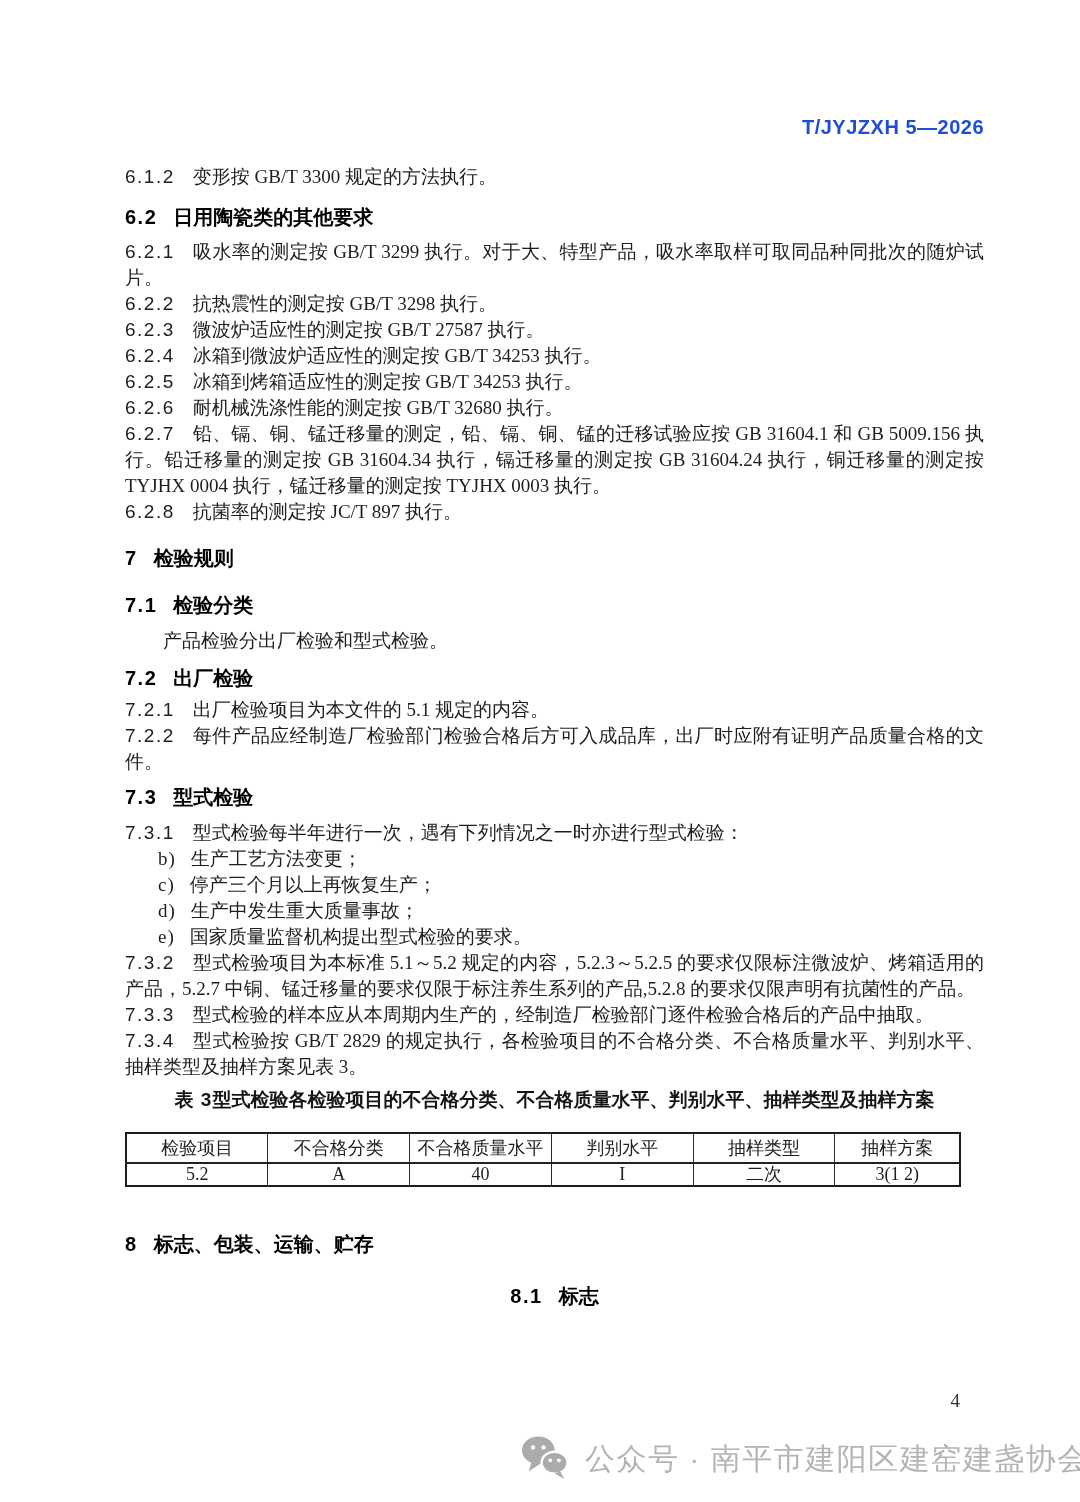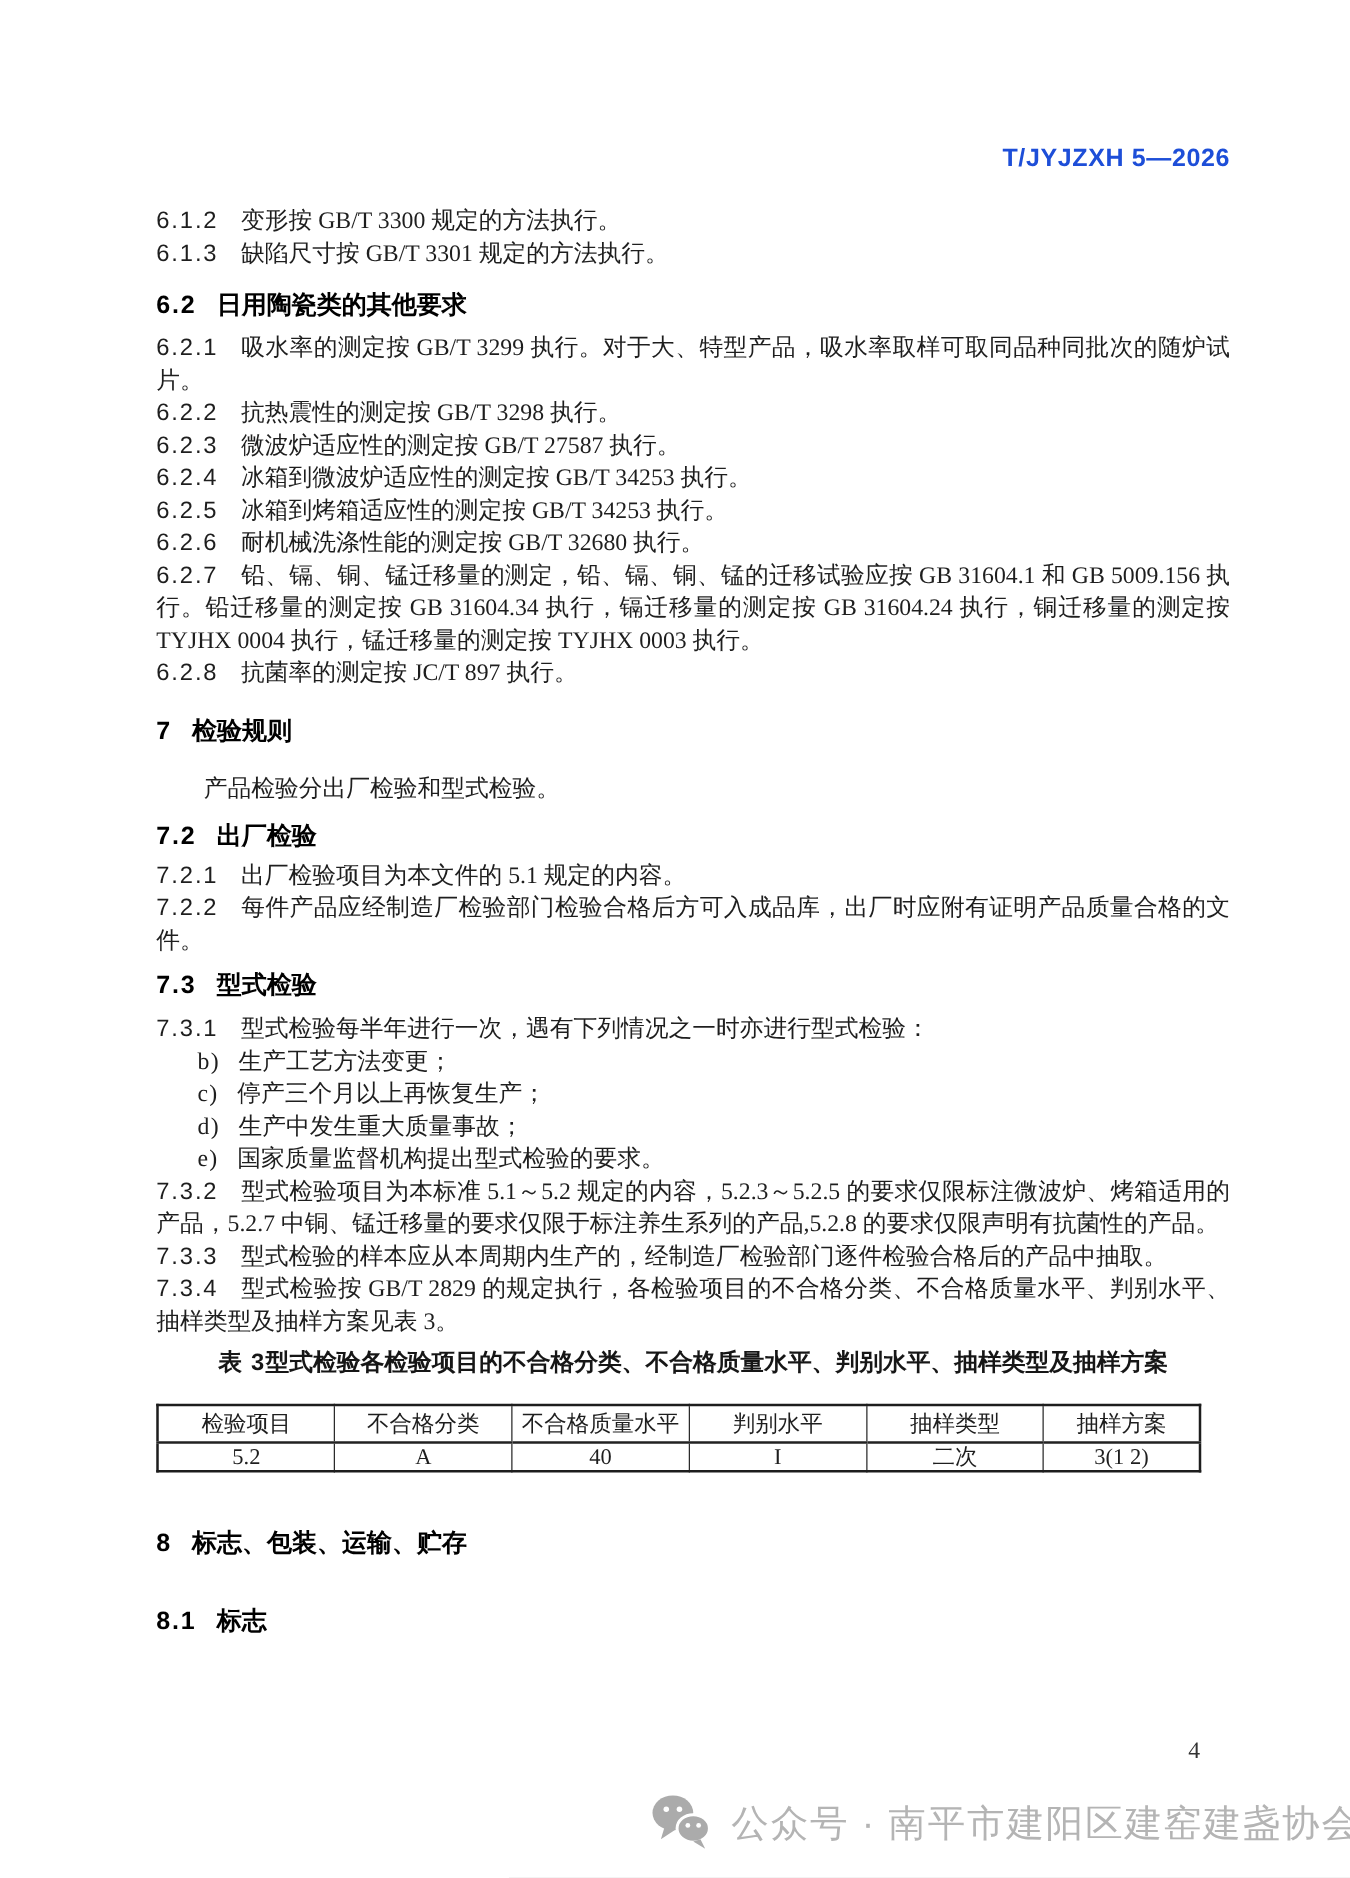--- a/index.html
+++ b/index.html
@@ -48,21 +48,21 @@
     color:#000000;
   }
   .hnum { letter-spacing:1.5px; margin-right:16px; }
 
   .h62  { margin-top:14px; margin-bottom:8px; }
   .h7   { margin-top:20px; margin-bottom:20px; }
   .h71  { margin-bottom:9px; }
   .h72  { margin-top:11px; margin-bottom:5px; }
   .h73  { margin-top:9px;  margin-bottom:9px; }
   .h8   { margin-top:44px; }
-  .h81  { margin-top:35px; }
+  .h81  { margin-top:25px;text-align:center; }
 
   p.indent-para {
     margin:0; font-size:19px; line-height:26px;
     text-indent:2em;
   }
 
   .list-item {
     margin:0; padding-left:33px;
     font-size:19px; line-height:26px;
   }
@@ -119,35 +119,35 @@
 </style>
 </head>
 <body>
 
 <div class="page">
   <div class="content">
 
     <div class="doc-number">T/JYJZXH 5—2026</div>
 
     <p class="clause tall first-block"><span class="cnum">6.1.2</span><span>变形按 GB/T 3300 规定的方法执行。</span></p>
-    <p class="clause tall"><span class="cnum">6.1.3</span><span>缺陷尺寸按 GB/T 3301 规定的方法执行。</span></p>
 
     <p class="h2 h62"><span class="hnum">6.2</span><span>日用陶瓷类的其他要求</span></p>
 
     <p class="clause"><span class="cnum">6.2.1</span><span>吸水率的测定按 GB/T 3299 执行。对于大、特型产品，吸水率取样可取同品种同批次的随炉试片。</span></p>
     <p class="clause"><span class="cnum">6.2.2</span><span>抗热震性的测定按 GB/T 3298 执行。</span></p>
     <p class="clause"><span class="cnum">6.2.3</span><span>微波炉适应性的测定按 GB/T 27587 执行。</span></p>
     <p class="clause"><span class="cnum">6.2.4</span><span>冰箱到微波炉适应性的测定按 GB/T 34253 执行。</span></p>
     <p class="clause"><span class="cnum">6.2.5</span><span>冰箱到烤箱适应性的测定按 GB/T 34253 执行。</span></p>
     <p class="clause"><span class="cnum">6.2.6</span><span>耐机械洗涤性能的测定按 GB/T 32680 执行。</span></p>
     <p class="clause"><span class="cnum">6.2.7</span><span>铅、镉、铜、锰迁移量的测定，铅、镉、铜、锰的迁移试验应按 GB 31604.1 和 GB 5009.156 执行。铅迁移量的测定按 GB 31604.34 执行，镉迁移量的测定按 GB 31604.24 执行，铜迁移量的测定按 TYJHX 0004 执行，锰迁移量的测定按 TYJHX 0003 执行。</span></p>
     <p class="clause"><span class="cnum">6.2.8</span><span>抗菌率的测定按 JC/T 897 执行。</span></p>
 
     <p class="h1 h7"><span class="hnum">7</span><span>检验规则</span></p>
 
+    <p class="h2 h71"><span class="hnum">7.1</span><span>检验分类</span></p>
     <p class="indent-para">产品检验分出厂检验和型式检验。</p>
 
     <p class="h2 h72"><span class="hnum">7.2</span><span>出厂检验</span></p>
     <p class="clause"><span class="cnum">7.2.1</span><span>出厂检验项目为本文件的 5.1 规定的内容。</span></p>
     <p class="clause"><span class="cnum">7.2.2</span><span>每件产品应经制造厂检验部门检验合格后方可入成品库，出厂时应附有证明产品质量合格的文件。</span></p>
 
     <p class="h2 h73"><span class="hnum">7.3</span><span>型式检验</span></p>
     <p class="clause"><span class="cnum">7.3.1</span><span>型式检验每半年进行一次，遇有下列情况之一时亦进行型式检验：</span></p>
 
     <p class="list-item"><span class="lletter">b)</span><span>生产工艺方法变更；</span></p>

